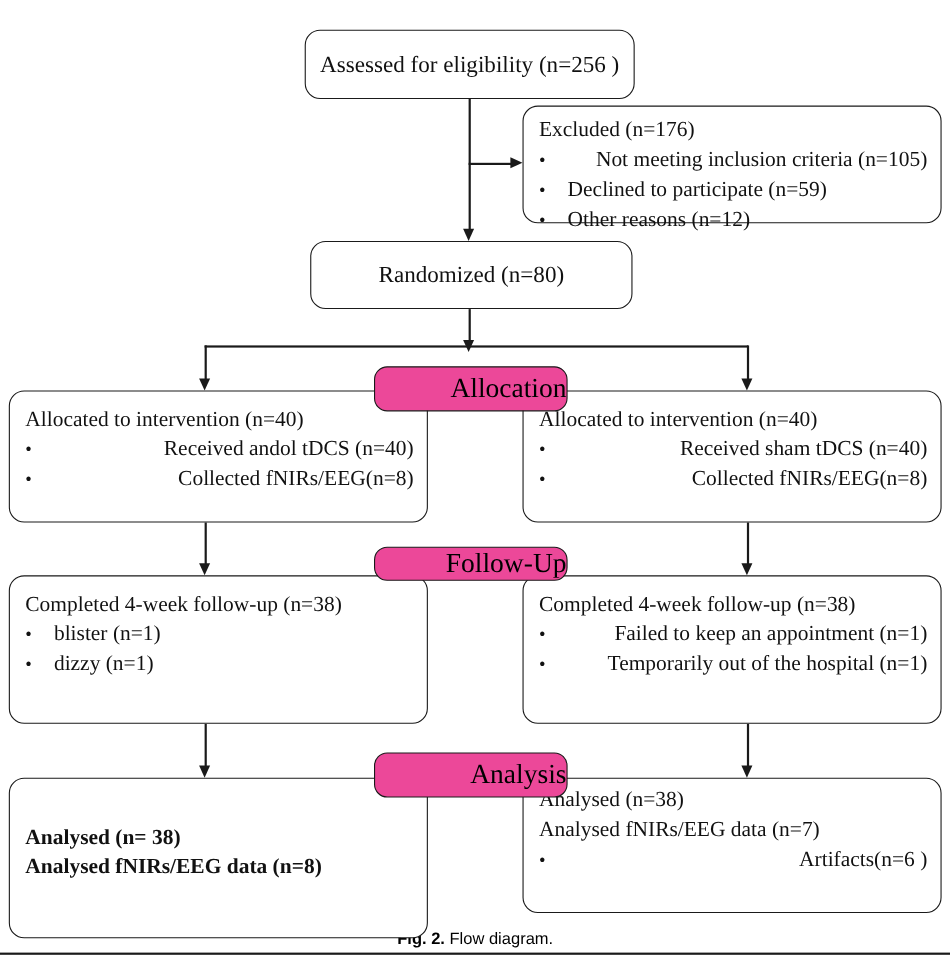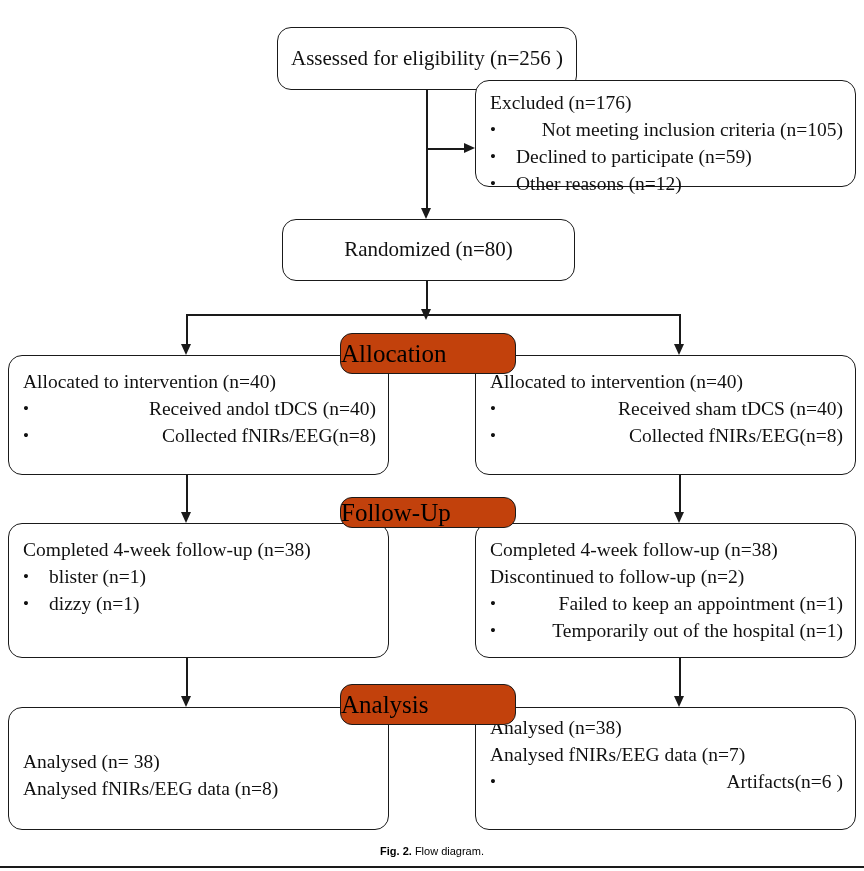--- a/index.html
+++ b/index.html
@@ -38,24 +38,24 @@
     justify-content: center;
     text-align: center;
   }
 
   
   .band {
     position: absolute;
     box-sizing: border-box;
     border: 1.6px solid #1a1a1a;
     border-radius: 12px;
-    background: #c2410c;
+    background: #ec4899;
     display: flex;
     align-items: center;
-    justify-content: flex-start;
+    justify-content: flex-end;
     z-index: 6;
   }
   .band-label {
     font-size: 25px;
     line-height: 1;
     color: #000000;
     white-space: nowrap;
   }
 
   
@@ -114,21 +114,21 @@
   }
 
   
   #caption {
     position: absolute;
     left: 0;
     width: 864px;
     top: 845px;
     text-align: center;
     font-family: "Liberation Sans", "DejaVu Sans", sans-serif;
-    font-size: 11px;
+    font-size: 15px;
     color: #000000;
   }
   #caption .fig-num { font-weight: bold; }
   #rule {
     position: absolute;
     left: 0;
     top: 866px;
     width: 864px;
     height: 2px;
     background: #1a1a1a;
@@ -142,21 +142,21 @@
   <div class="box centered" style="left:277px; top:27px; width:300px; height:63px;">
     <div class="title-line">Assessed for eligibility (n=256 )</div>
   </div>
 
   <div class="vline" style="left:426px; top:76px; height:137px;"></div>
   <div class="arrowhead-down" style="left:421px; top:208px;"></div>
 
   <div class="hline" style="left:426px; top:148px; width:44px;"></div>
   <div class="arrowhead-right" style="left:464px; top:143px;"></div>
 
-  <div class="box" style="left:475px; top:80px; width:381px; height:107px;">
+  <div class="box" style="left:475px; top:96px; width:381px; height:107px;">
     <div class="inner">
       <div class="line">Excluded  (n=176)</div>
       <div class="bullet-line">
         <span class="dot">•</span>
         <span class="btxt indent-extra">Not meeting inclusion criteria (n=105)</span>
       </div>
       <div class="bullet-line">
         <span class="dot">•</span>
         <span class="btxt">Declined to participate (n=59)</span>
       </div>
@@ -233,21 +233,20 @@
       <div class="bullet-line">
         <span class="dot">•</span>
         <span class="btxt">dizzy (n=1)</span>
       </div>
     </div>
   </div>
 
   <div class="box" style="left:475px; top:523px; width:381px; height:135px;">
     <div class="inner" style="padding-top:12px;">
       <div class="line">Completed 4-week follow-up  (n=38)</div>
-      <div class="line">Discontinued  to follow-up (n=2)</div>
       <div class="bullet-line">
         <span class="dot">•</span>
         <span class="btxt indent-extra">Failed to keep an appointment (n=1)</span>
       </div>
       <div class="bullet-line">
         <span class="dot">•</span>
         <span class="btxt indent-extra">Temporarily out of the hospital (n=1)</span>
       </div>
     </div>
   </div>
@@ -257,21 +256,21 @@
   </div>
   <div class="vline" style="left:369px; top:538px; height:14px;"></div>
   <div class="vline" style="left:487px; top:538px; height:14px;"></div>
 
   <div class="vline" style="left:186px; top:658px; height:43px;"></div>
   <div class="arrowhead-down" style="left:181px; top:696px;"></div>
 
   <div class="vline" style="left:679px; top:658px; height:43px;"></div>
   <div class="arrowhead-down" style="left:674px; top:696px;"></div>
 
-  <div class="box" style="left:8px; top:707px; width:381px; height:123px;">
+  <div class="box" style="left:8px; top:707px; width:381px; height:146px;font-weight:bold;">
     <div class="inner" style="padding-top:40px;">
       <div class="line">Analysed  (n= 38)</div>
       <div class="line">Analysed fNIRs/EEG data (n=8)</div>
     </div>
   </div>
 
   <div class="box" style="left:475px; top:707px; width:381px; height:123px;">
     <div class="inner" style="padding-top:6px;">
       <div class="line">Analysed  (n=38)</div>
       <div class="line">Analysed fNIRs/EEG data (n=7)</div>

